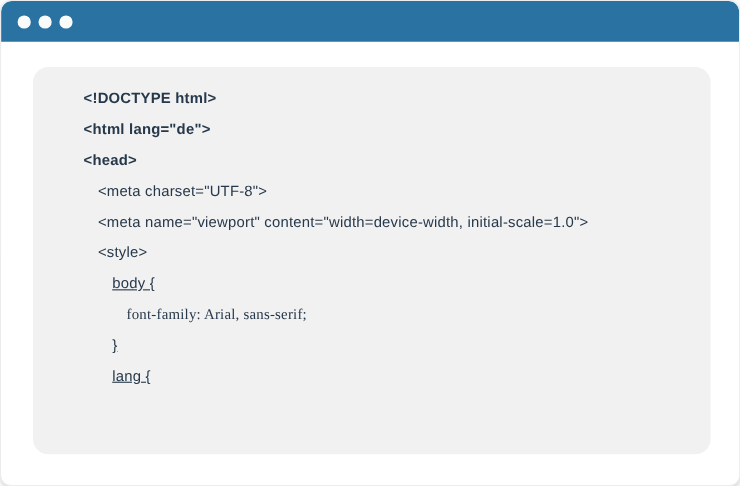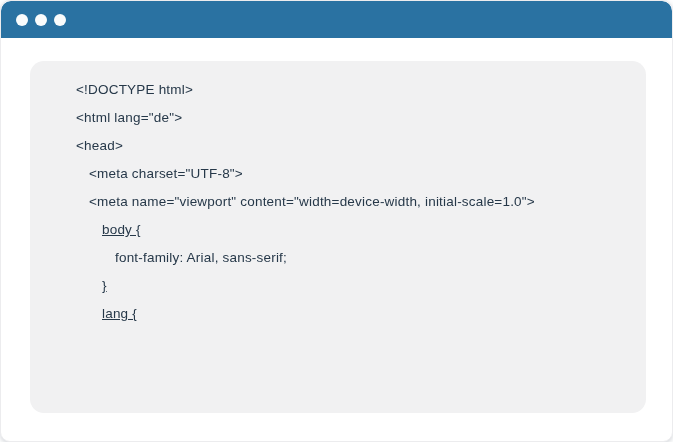--- a/index.html
+++ b/index.html
@@ -43,40 +43,41 @@
     overflow: hidden;
   }
   .code-line {
     height: 28px;
     line-height: 28px;
     font-size: 13.5px;
     letter-spacing: 0.2px;
     color: #263849;
     white-space: pre;
   }
-  .indent-0 { padding-left: 0; }
+  .indent-0 { padding-left: 0; font-weight: bold; }
   .indent-1 { padding-left: 13px; }
   .indent-2 { padding-left: 26px; text-decoration: underline; }
-  .indent-3 { padding-left: 39px; }
+  .indent-3 { padding-left: 39px; font-family: Liberation Serif, serif; }
 </style>
 </head>
 <body>
 
 <div class="window">
   <div class="titlebar">
     <div class="dots">
       <span class="dot"></span>
       <span class="dot"></span>
       <span class="dot"></span>
     </div>
   </div>
   <div class="code-panel">
       <div class="code-line indent-0">&lt;!DOCTYPE html&gt;</div>
       <div class="code-line indent-0">&lt;html lang="de"&gt;</div>
       <div class="code-line indent-0">&lt;head&gt;</div>
       <div class="code-line indent-1">&lt;meta charset="UTF-8"&gt;</div>
       <div class="code-line indent-1">&lt;meta name="viewport" content="width=device-width, initial-scale=1.0"&gt;</div>
+      <div class="code-line indent-1">&lt;style&gt;</div>
       <div class="code-line indent-2">body {</div>
       <div class="code-line indent-3">font-family: Arial, sans-serif;</div>
       <div class="code-line indent-2">}</div>
       <div class="code-line indent-2">lang {</div>
     </div>
 </div>
 
 </body></html>

